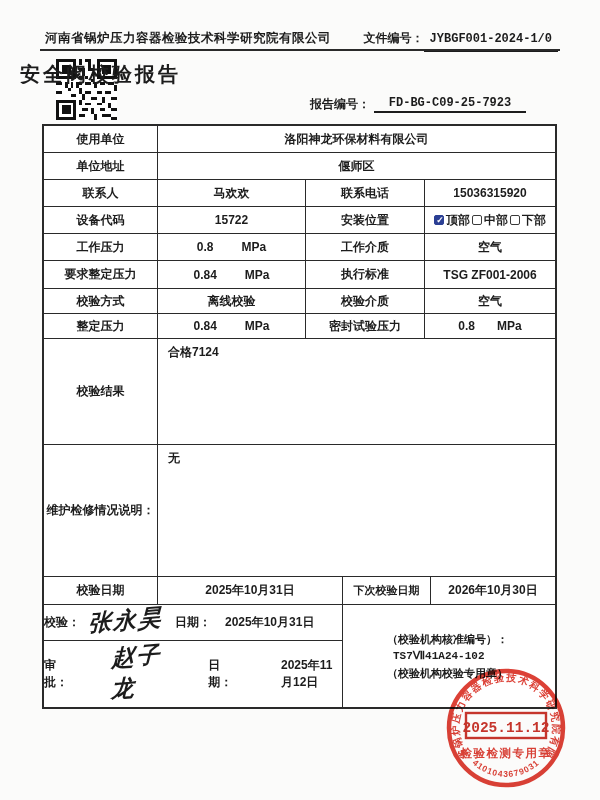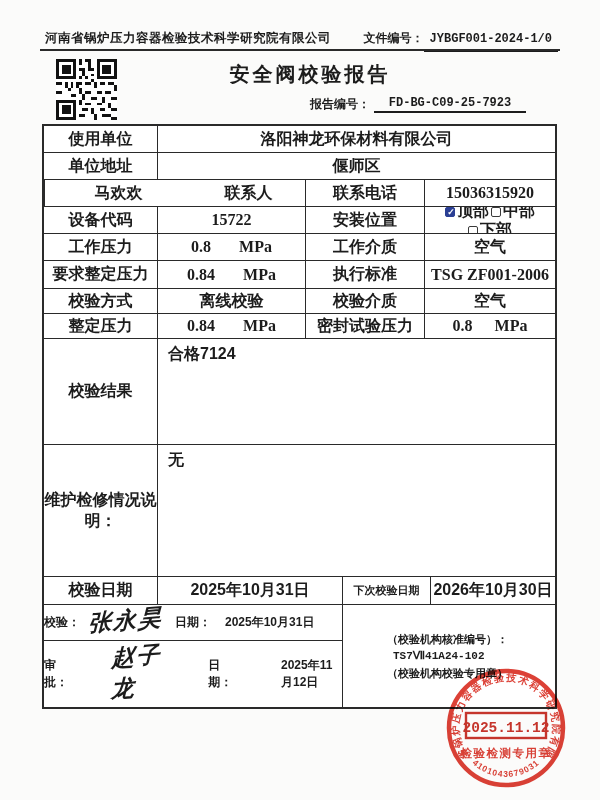--- a/index.html
+++ b/index.html
@@ -7,36 +7,36 @@
        font-family:"Liberation Sans",sans-serif;color:#1c1c1c;
        -webkit-font-smoothing:antialiased;}
   
   .hdr-company{position:absolute;left:45px;top:30px;font-size:12.5px;font-weight:bold;letter-spacing:.5px;}
   .hdr-file{position:absolute;right:42px;top:30px;font-size:12px;font-weight:bold;display:flex;align-items:baseline;}
   .hdr-file .val{font-family:"Liberation Mono",monospace;font-weight:bold;border-bottom:2px solid #1c1c1c;padding:0 6px 4px 6px;}
   .hdr-rule{position:absolute;left:40px;right:40px;top:49px;height:2px;background:#2a2a2a;}
   
   .qr{position:absolute;left:56px;top:59px;width:61px;height:61px;}
   
-  .title{position:absolute;left:0;right:0;top:61px;text-align:center;font-size:20px;font-weight:bold;letter-spacing:3px;padding-left:20px;}
+  .title{position:absolute;left:0;right:0;top:61px;text-align:left;font-size:20px;font-weight:bold;letter-spacing:3px;padding-left:20px;}
   .report-no{position:absolute;left:310px;top:96px;display:flex;align-items:flex-start;font-size:12px;font-weight:bold;}
   .report-no .val{font-family:"Liberation Mono",monospace;font-weight:bold;border-bottom:2px solid #1c1c1c;
                   width:152px;text-align:center;padding-bottom:1px;margin-left:4px;}
   
   .tbl{position:absolute;left:42px;top:124px;width:515px;border:2px solid #2a2a2a;box-sizing:border-box;background:#fff;}
   .row{display:flex;border-top:1px solid #2a2a2a;box-sizing:border-box;}
   .row.first{border-top:none;}
   .cell{border-left:1px solid #2a2a2a;box-sizing:border-box;display:flex;align-items:center;justify-content:center;
-        font-size:16px;text-align:center;overflow:hidden;}
+        font-size:12px;text-align:center;overflow:hidden;}
   .cell.nl{border-left:none;}
   .lbl{font-weight:bold;}
   .c1{width:113px;}.c2{width:148px;}.c3{width:119px;}.c4{flex:1;}
   .c2w{width:185px;}.c3n{width:88px;}
   .cv{flex:1;}
-  .num{font-family:Liberation Serif, serif;font-weight:bold;}
+  .num{font-family:Liberation Sans, sans-serif;font-weight:bold;}
   .unitcell{gap:28px;}
   .topleft{align-items:flex-start;justify-content:flex-start;text-align:center;padding:5px 10px;}
   .wrapcell{flex-wrap:wrap;line-height:1.2;padding:2px 3px;align-content:center;}
   
   .box{display:inline-block;width:10px;height:10px;border:1.5px solid #3a3a3a;border-radius:2px;background:#fff;
        vertical-align:-1px;margin-right:2px;position:relative;box-sizing:border-box;}
   .box.on{border-color:#2b3f94;background:#2b3f94;}
   .box.on::after{content:"✓";position:absolute;left:0;top:-2px;width:10px;text-align:center;
                  font-size:9px;color:#fff;font-weight:bold;line-height:12px;}
   .opt{white-space:nowrap;font-weight:bold;margin:0 1px;}
@@ -86,22 +86,22 @@
     <div class="cell nl c1 lbl">使用单位</div>
     <div class="cell cv lbl">洛阳神龙环保材料有限公司</div>
   </div>
 
   <div class="row" style="height:27px">
     <div class="cell nl c1 lbl">单位地址</div>
     <div class="cell cv lbl">偃师区</div>
   </div>
 
   <div class="row" style="height:27px">
+    <div class="cell nl c1 lbl">联系人</div>
     <div class="cell c2 lbl">马欢欢</div>
-    <div class="cell nl c1 lbl">联系人</div>
     <div class="cell c3 lbl">联系电话</div>
     <div class="cell c4 num">15036315920</div>
   </div>
 
   <div class="row" style="height:27px">
     <div class="cell nl c1 lbl">设备代码</div>
     <div class="cell c2 num">15722</div>
     <div class="cell c3 lbl">安装位置</div>
     <div class="cell c4 wrapcell">
       <span class="opt"><span class="box on"></span><span>顶部</span></span>

